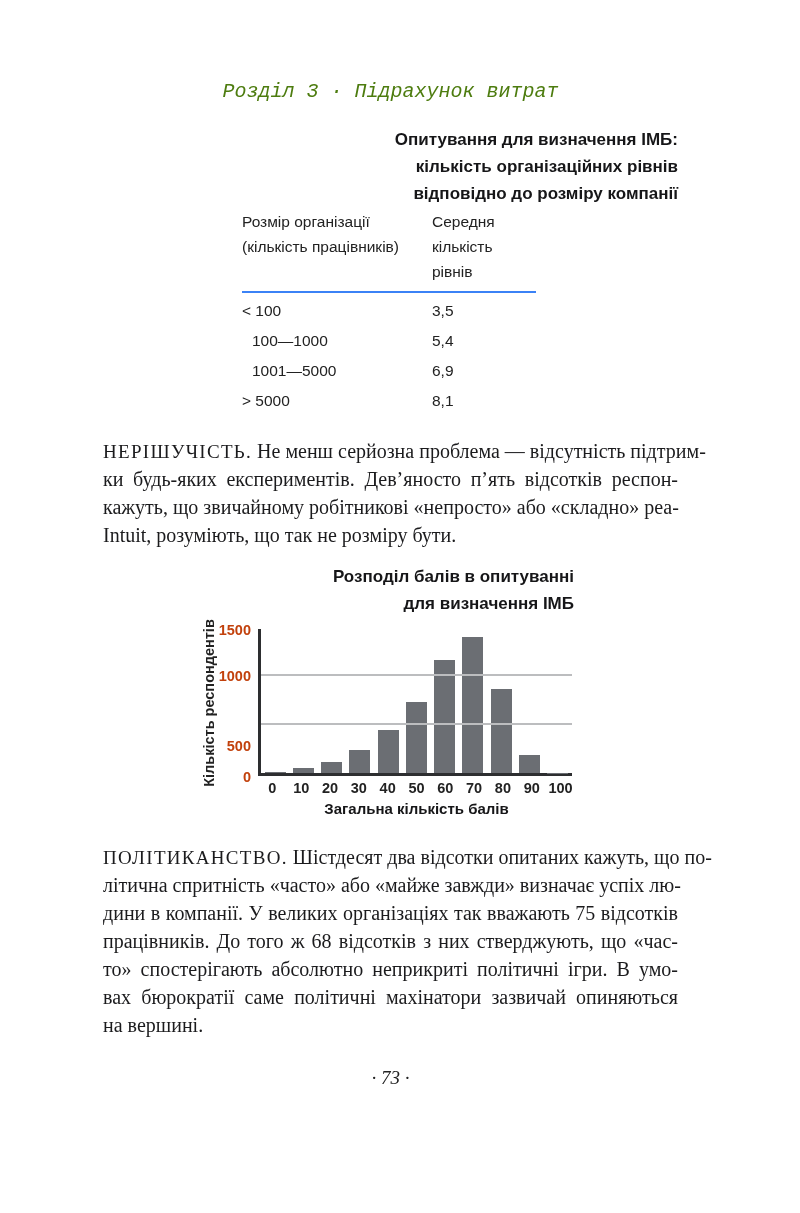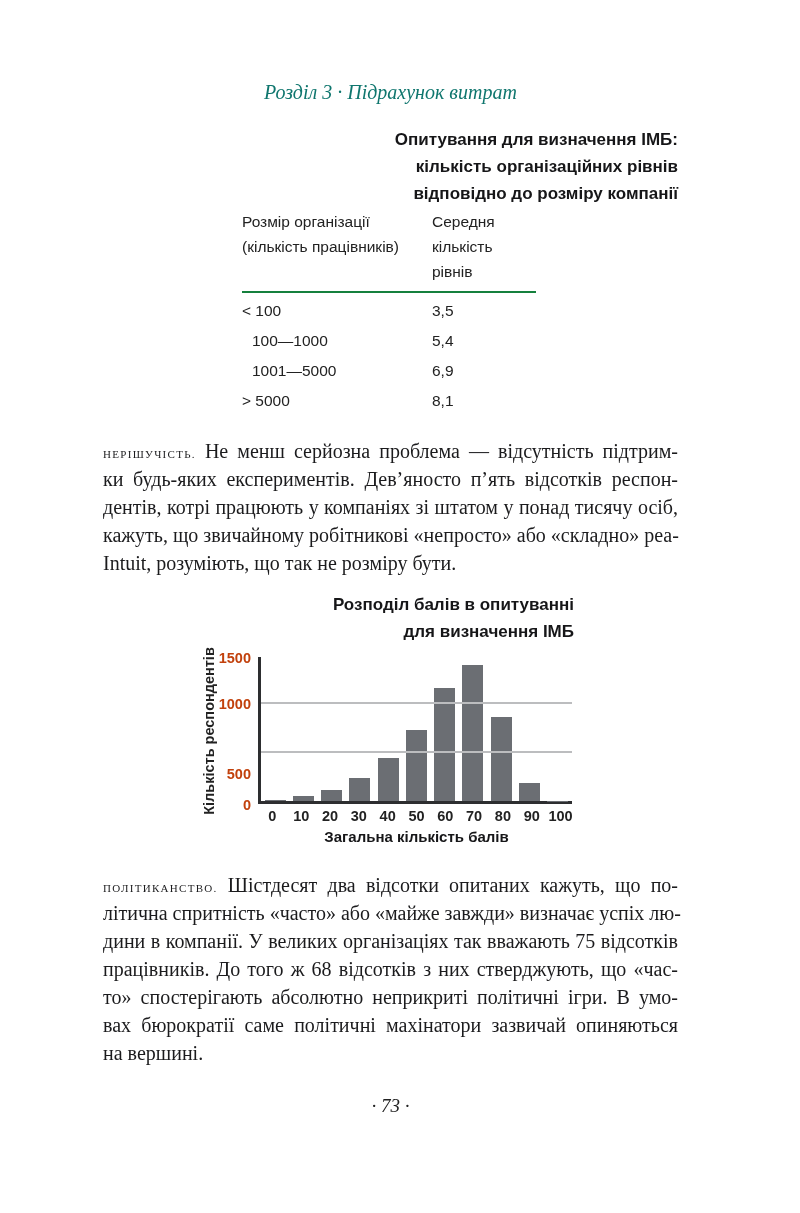--- a/index.html
+++ b/index.html
@@ -13,21 +13,22 @@
   .page { position: relative; width: 800px; height: 1213px; }
 
   
   .running-head {
     margin: 80px auto 0 103px;
     width: 575px;
     text-align: center;
     font-style: italic;
     font-size: 20px;
     line-height: 24px;
-    color: #0f766e;
+    color: #4d7c0f;
+    font-family: Liberation Mono, monospace;
   }
 
   
   .table-title {
     margin: 22px 0 0 103px;
     width: 575px;
     text-align: right;
     font-family: "Liberation Sans", sans-serif;
     font-weight: bold;
     font-size: 17px;
@@ -40,21 +41,21 @@
     width: 294px;
     font-family: "Liberation Sans", sans-serif;
     font-size: 15.5px;
     color: #222;
   }
   .stable-head {
     display: grid;
     grid-template-columns: 190px 1fr;
     line-height: 25px;
     padding-bottom: 7px;
-    border-bottom: 2px solid #15803d;
+    border-bottom: 2px solid #3b82f6;
     white-space: pre-line;
   }
   .stable-rows .srow {
     display: grid;
     grid-template-columns: 190px 1fr;
     height: 30px;
     align-items: end;
     padding-top: 0;
   }
   .stable-rows .srow > div { padding-bottom: 3px; }
@@ -70,21 +71,21 @@
   }
   .body-par .tline {
     text-align: justify;
     text-align-last: justify;
     height: 28px;
     overflow: visible;
     white-space: nowrap;
   }
   .body-par .tline.last { text-align-last: left; }
   .lead-caps {
-    font-size: 11px;
+    font-size: 19px;
     letter-spacing: 1.3px;
   }
   .par-1 { margin-top: 24px; }
   .par-2 { margin-top: 26px; }
 
   
   .chart-block { margin-top: 14px; }
   .chart-title {
     margin-left: 198px;
     width: 376px;
@@ -223,21 +224,20 @@
         <div class="srow">
           <div class="size-cell">&gt; 5000</div>
           <div>8,1</div>
         </div>
       </div>
   </div>
 
   <div class="body-par par-1">
       <div class="tline"><span class="lead-caps">НЕРІШУЧІСТЬ.</span> Не менш серйозна проблема — відсутність підтрим-</div>
       <div class="tline">ки будь-яких експериментів. Дев’яносто п’ять відсотків респон-</div>
-      <div class="tline">дентів, котрі працюють у компаніях зі штатом у понад тисячу осіб,</div>
       <div class="tline">кажуть, що звичайному робітникові «непросто» або «складно» реа-</div>
       <div class="tline last">Intuit, розуміють, що так не розміру бути.</div>
     </div>
 
   <div class="chart-block">
     <div class="chart-title">Розподіл балів в опитуванні
 для визначення ІМБ</div>
     <div class="chart-area">
       <div class="y-label-col">
         <span class="ylabel">Кількість респондентів</span>

